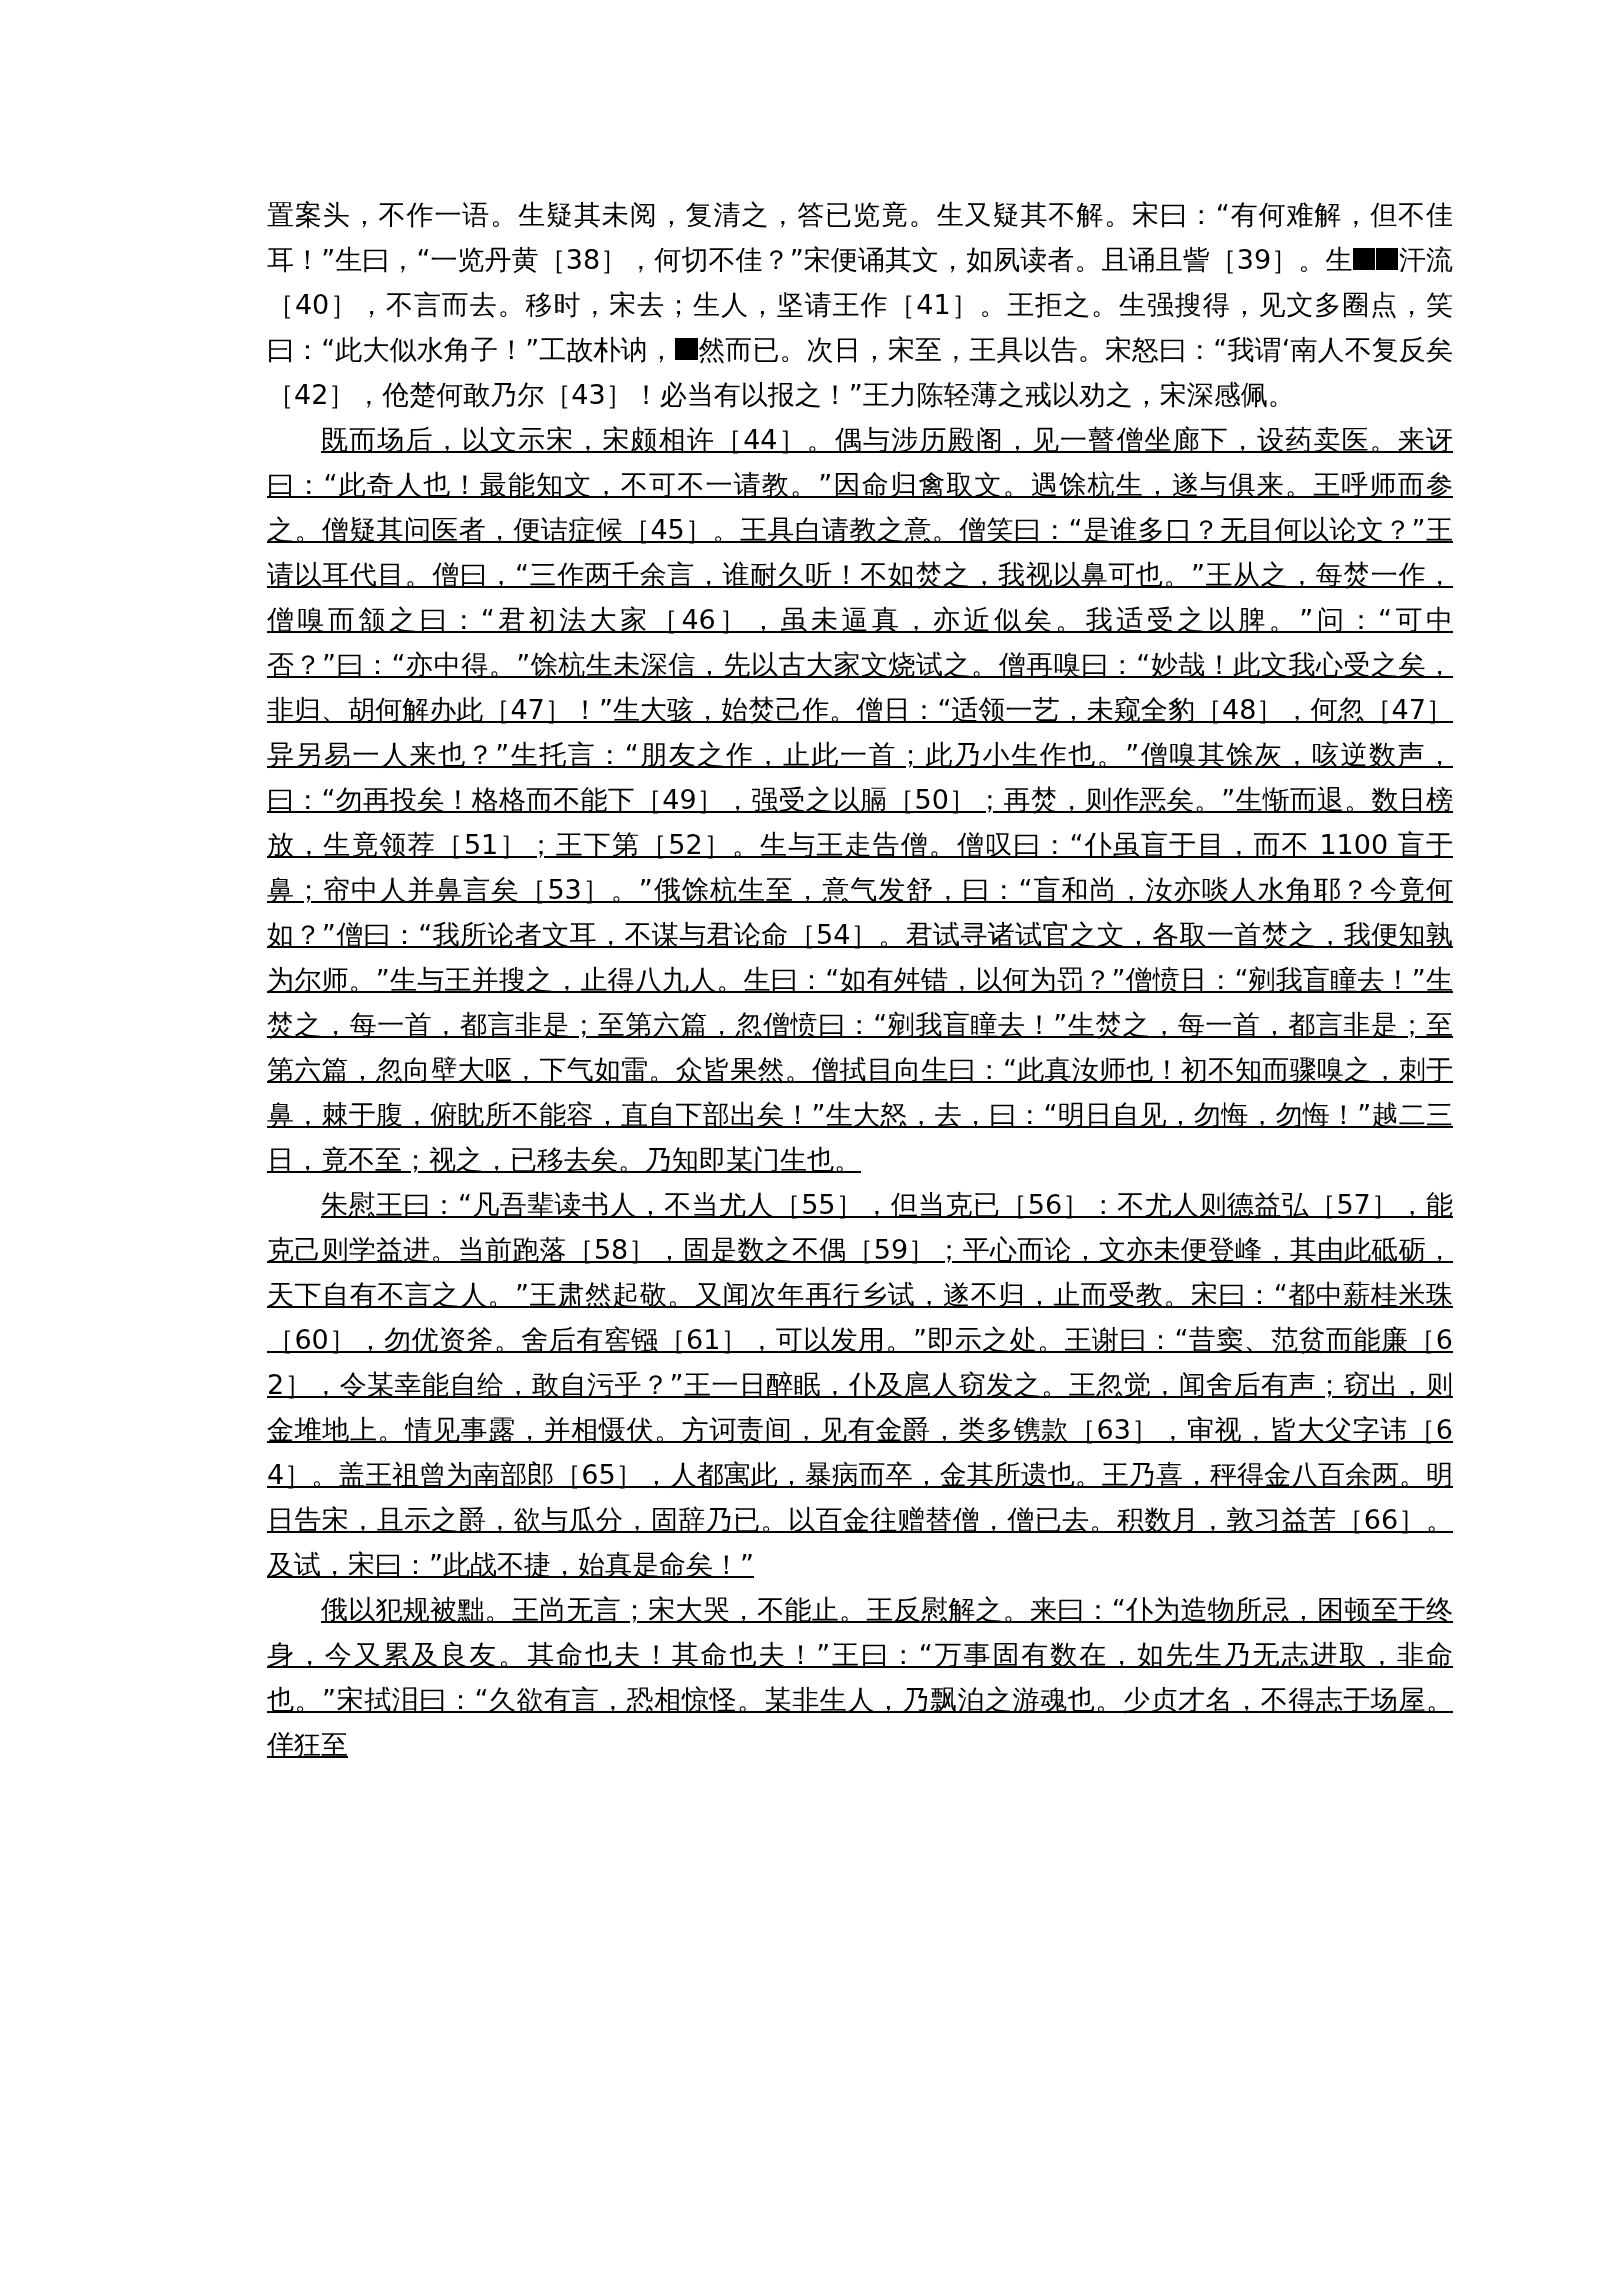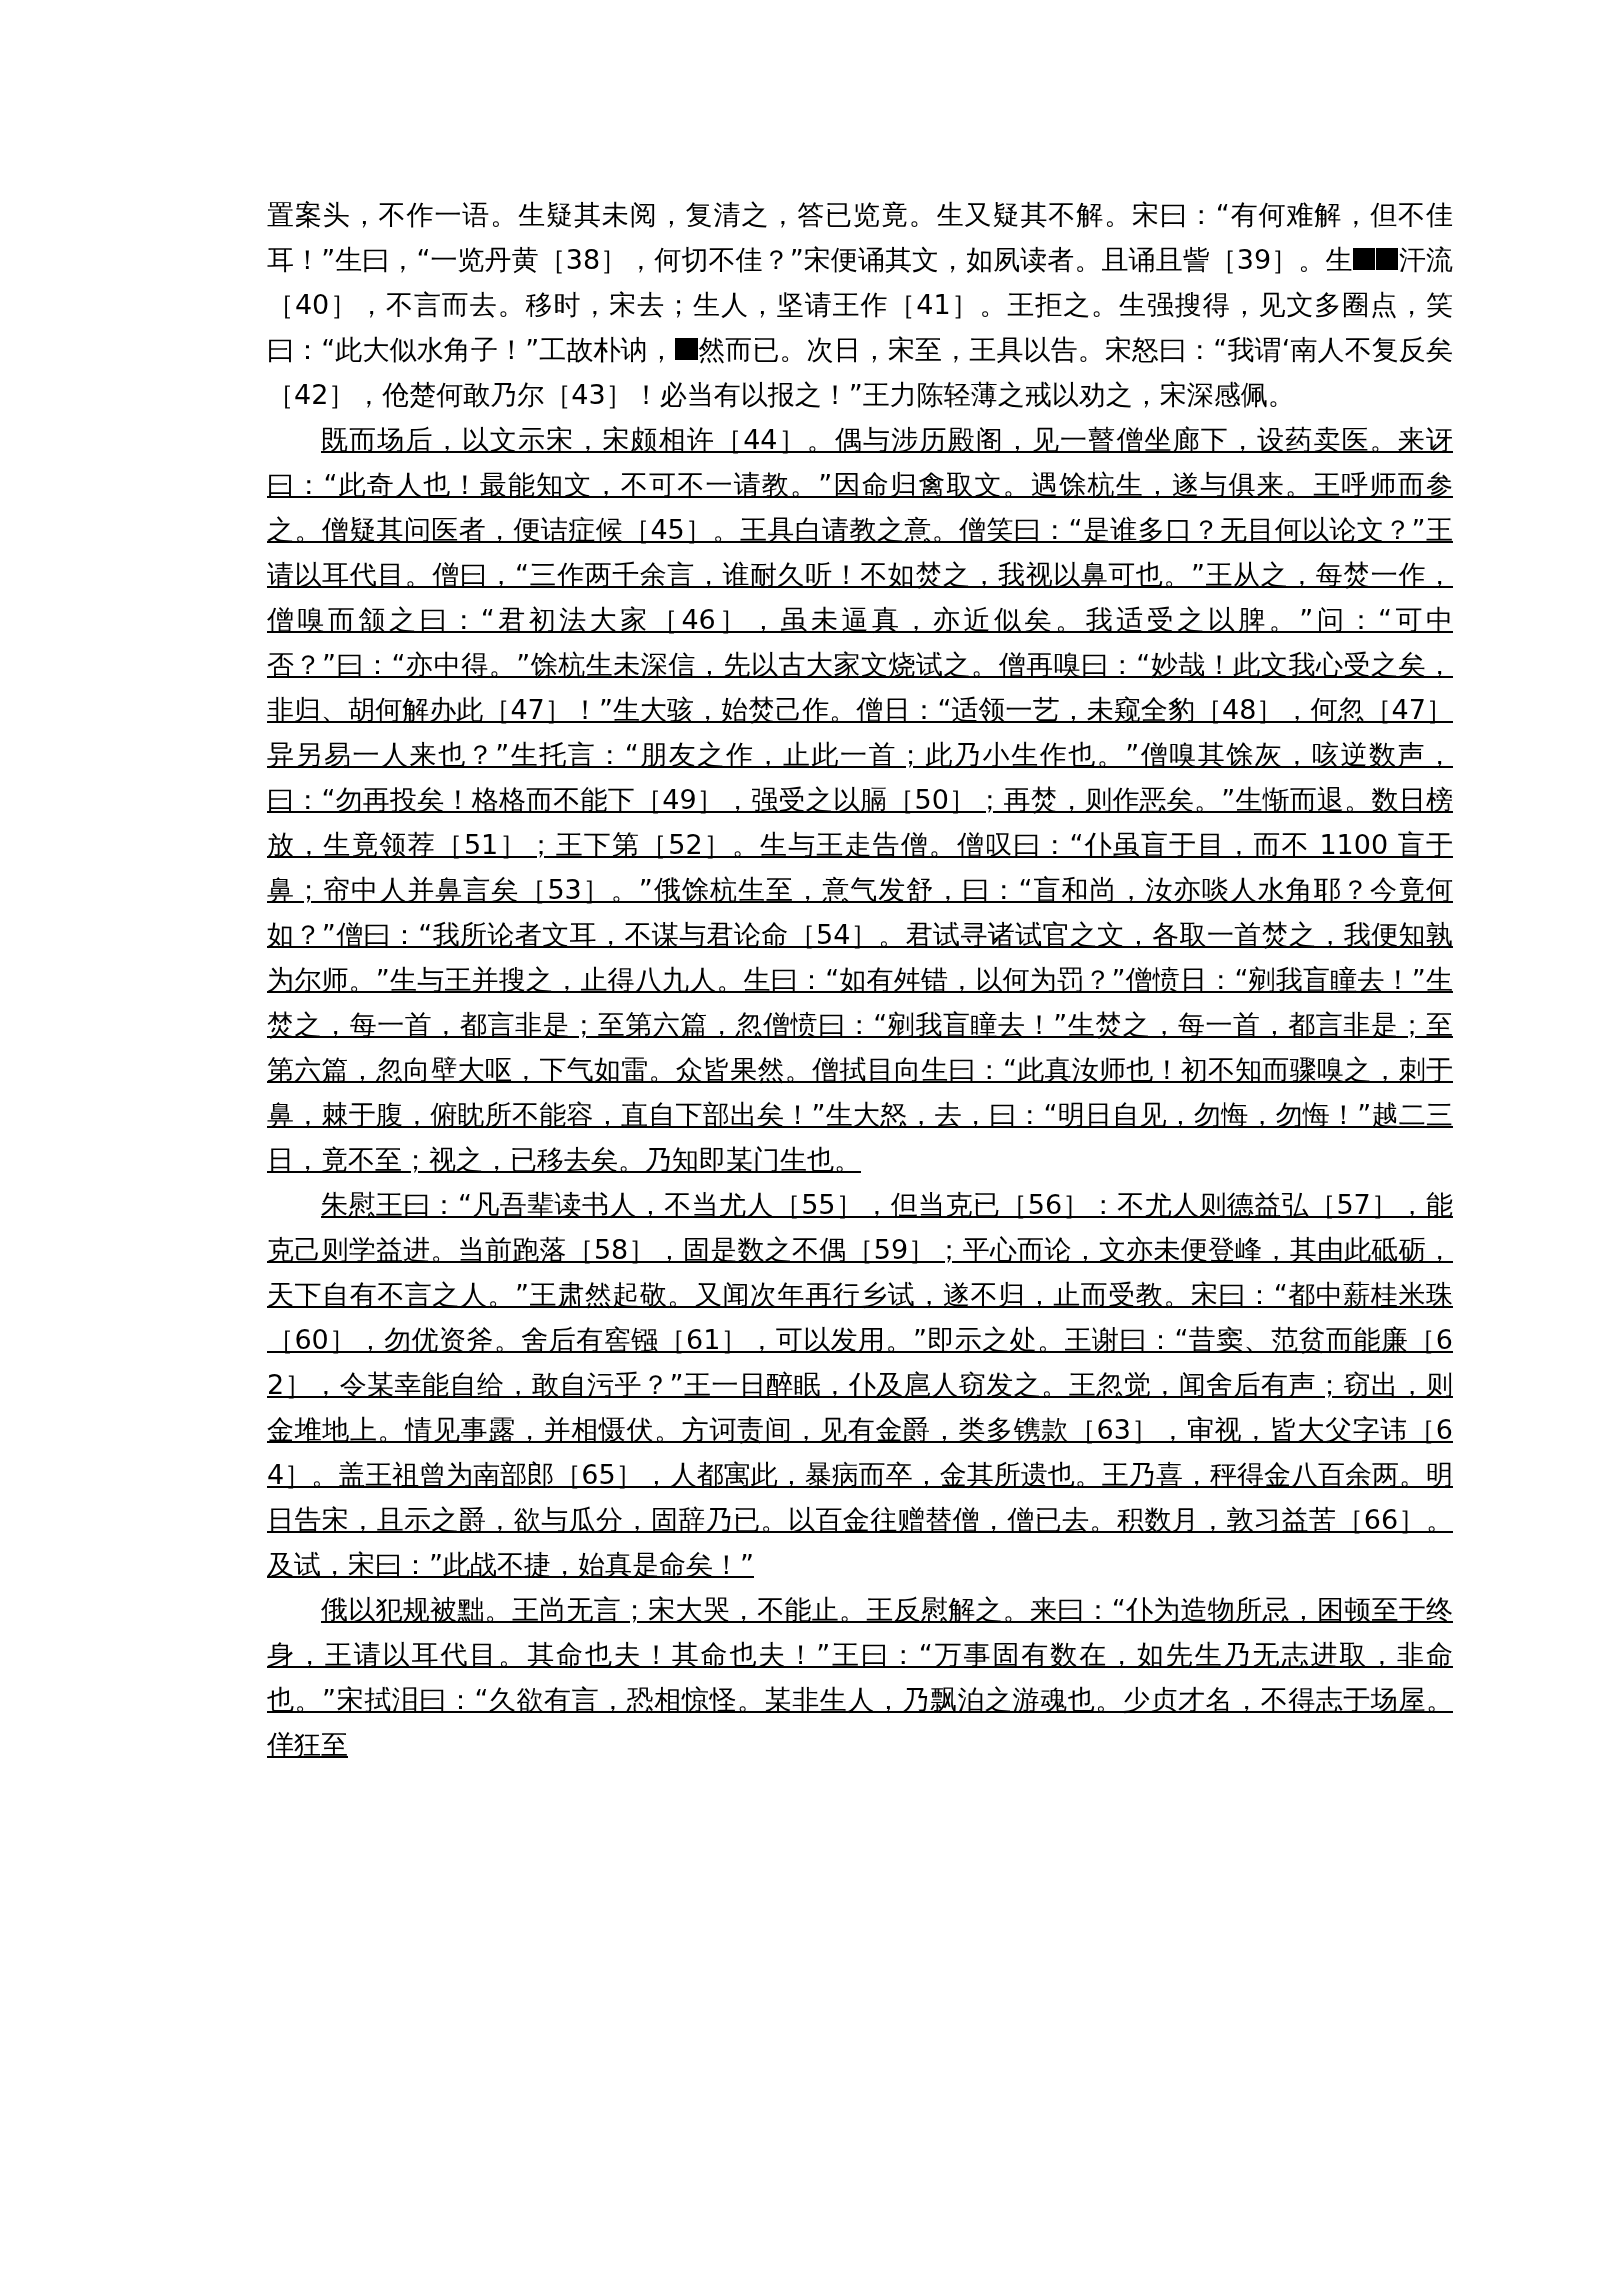--- a/index.html
+++ b/index.html
@@ -50,16 +50,16 @@
   }
 </style>
 </head>
 <body>
 
 <div class="page">
   <div class="doc-body">
     <p class="para">置案头，不作一语。生疑其未阅，复清之，答已览竟。生又疑其不解。宋曰：“有何难解，但不佳耳！”生曰，“一览丹黄［38］，何切不佳？”宋便诵其文，如夙读者。且诵且訾［39］。生<span class="blk"></span><span class="blk"></span>汗流［40］，不言而去。移时，宋去；生人，坚请王作［41］。王拒之。生强搜得，见文多圈点，笑曰：“此大似水角子！”工故朴讷，<span class="blk"></span>然而已。次日，宋至，王具以告。宋怒曰：“我谓‘南人不复反矣［42］，伧楚何敢乃尔［43］！必当有以报之！”王力陈轻薄之戒以劝之，宋深感佩。</p>
     <p class="para indent">既而场后，以文示宋，宋颇相许［44］。偶与涉历殿阁，见一瞽僧坐廊下，设药卖医。来讶曰：“此奇人也！最能知文，不可不一请教。”因命归禽取文。遇馀杭生，遂与俱来。王呼师而参之。僧疑其问医者，便诘症候［45］。王具白请教之意。僧笑曰：“是谁多口？无目何以论文？”王请以耳代目。僧曰，“三作两千余言，谁耐久听！不如焚之，我视以鼻可也。”王从之，每焚一作，僧嗅而颔之曰：“君初法大家［46］，虽未逼真，亦近似矣。我适受之以脾。”问：“可中否？”曰：“亦中得。”馀杭生未深信，先以古大家文烧试之。僧再嗅曰：“妙哉！此文我心受之矣，非归、胡何解办此［47］！”生大骇，始焚己作。僧日：“适领一艺，未窥全豹［48］，何忽［47］异另易一人来也？”生托言：“朋友之作，止此一首；此乃小生作也。”僧嗅其馀灰，咳逆数声，曰：“勿再投矣！格格而不能下［49］，强受之以膈［50］；再焚，则作恶矣。”生惭而退。数日榜放，生竟领荐［51］；王下第［52］。生与王走告僧。僧叹曰：“仆虽盲于目，而不 1100 盲于鼻；帘中人并鼻言矣［53］。”俄馀杭生至，意气发舒，曰：“盲和尚，汝亦啖人水角耶？今竟何如？”僧曰：“我所论者文耳，不谋与君论命［54］。君试寻诸试官之文，各取一首焚之，我便知孰为尔师。”生与王并搜之，止得八九人。生曰：“如有舛错，以何为罚？”僧愤日：“剜我盲瞳去！”生焚之，每一首，都言非是；至第六篇，忽僧愤曰：“剜我盲瞳去！”生焚之，每一首，都言非是；至第六篇，忽向壁大呕，下气如雷。众皆果然。僧拭目向生曰：“此真汝师也！初不知而骤嗅之，刺于鼻，棘于腹，俯眈所不能容，直自下部出矣！”生大怒，去，曰：“明日自见，勿悔，勿悔！”越二三日，竟不至；视之，已移去矣。乃知即某门生也。</p>
     <p class="para indent">朱慰王曰：“凡吾辈读书人，不当尤人［55］，但当克已［56］：不尤人则德益弘［57］，能克己则学益进。当前跑落［58］，固是数之不偶［59］；平心而论，文亦未便登峰，其由此砥砺，天下自有不言之人。”王肃然起敬。又闻次年再行乡试，遂不归，止而受教。宋曰：“都中薪桂米珠［60］，勿优资斧。舍后有窖镪［61］，可以发用。”即示之处。王谢曰：“昔窦、范贫而能廉［62］，令某幸能自给，敢自污乎？”王一日醉眠，仆及扈人窃发之。王忽觉，闻舍后有声；窃出，则金堆地上。情见事露，并相慑伏。方诃责间，见有金爵，类多镌款［63］，审视，皆大父字讳［64］。盖王祖曾为南部郎［65］，人都寓此，暴病而卒，金其所遗也。王乃喜，秤得金八百余两。明日告宋，且示之爵，欲与瓜分，固辞乃已。以百金往赠替僧，僧已去。积数月，敦习益苦［66］。及试，宋曰：”此战不捷，始真是命矣！”</p>
-    <p class="para indent">俄以犯规被黜。王尚无言；宋大哭，不能止。王反慰解之。来曰：“仆为造物所忌，困顿至于终身，王请以耳代目。其命也夫！其命也夫！”王曰：“万事固有数在，如先生乃无志进取，非命也。”宋拭泪曰：“久欲有言，恐相惊怪。某非生人，乃飘泊之游魂也。少贞才名，不得志于场屋。佯狂至</p>
+    <p class="para indent">俄以犯规被黜。王尚无言；宋大哭，不能止。王反慰解之。来曰：“仆为造物所忌，困顿至于终身，今又累及良友。其命也夫！其命也夫！”王曰：“万事固有数在，如先生乃无志进取，非命也。”宋拭泪曰：“久欲有言，恐相惊怪。某非生人，乃飘泊之游魂也。少贞才名，不得志于场屋。佯狂至</p>
   </div>
 </div>
 
 
 </body></html>

